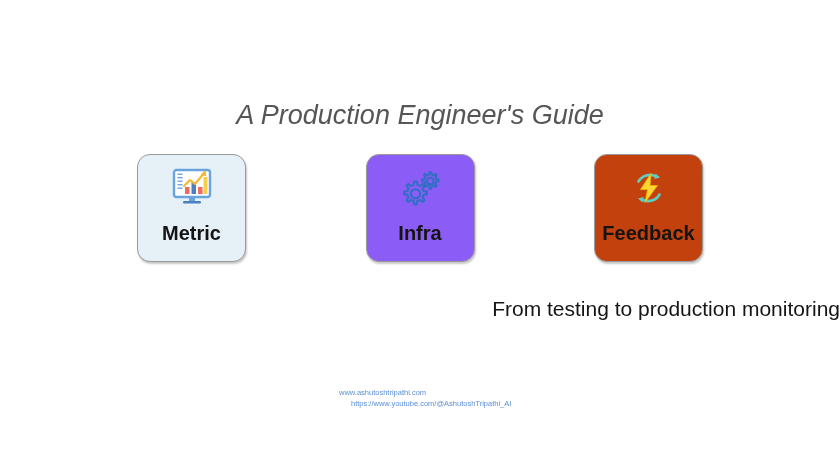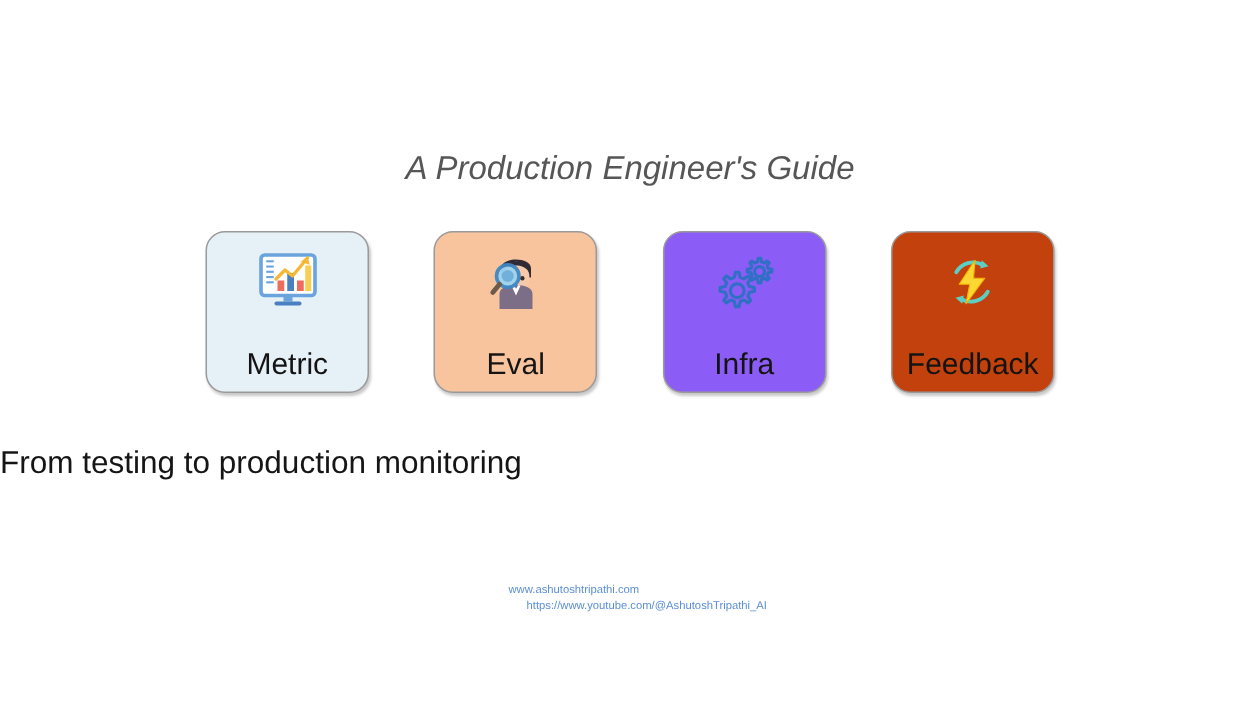--- a/index.html
+++ b/index.html
@@ -37,21 +37,21 @@
     line-height: 1.12;
     white-space: nowrap;
   }
 
   .subtitle {
     position: absolute;
     top: 99px;
     left: 0;
     width: 840px;
     text-align: center;
-    font-size: 22px;
+    font-size: 27px;
     font-style: italic;
     font-weight: 400;
     color: #565656;
     line-height: 1.2;
     white-space: nowrap;
   }
 
   
   .card-row {
     position: absolute;
@@ -84,35 +84,35 @@
     display: flex;
     align-items: center;
     justify-content: center;
     margin-bottom: 2px;
   }
 
   .card-icon svg { display: block; }
 
   .card-label {
     font-size: 20px;
-    font-weight: 400;
+    font-weight: 700;
     color: #141414;
     line-height: 1.1;
-    margin-top: 20px;
+    margin-top: 10px;
     white-space: nowrap;
     text-align: right;
   }
 
   
   .tagline {
     position: absolute;
     top: 297px;
     left: 0;
     width: 840px;
-    text-align: left;
+    text-align: right;
     font-size: 21px;
     font-weight: 400;
     color: #151515;
     white-space: nowrap;
   }
 
   
   .footer {
     position: absolute;
     top: 388px;
@@ -155,36 +155,20 @@
           <rect x="32.5" y="9" width="4" height="17" fill="#f7cf4e"></rect>
           <polyline points="13,18 19,12 24,16 34,4" fill="none" stroke="#f7b733" stroke-width="2.2" stroke-linejoin="round" stroke-linecap="round"></polyline>
           <polygon points="34,3 35.5,8.5 29.5,6.5" fill="#f7b733"></polygon>
           <rect x="18" y="29" width="6" height="4" fill="#6ba3dd"></rect>
           <rect x="12" y="33" width="18" height="2.6" rx="1.3" fill="#4a7fc1"></rect>
         </svg>
       </div>
       <div class="card-label">Metric</div>
     </div>
 
-    <div class="card" style="background-color: rgb(248, 196, 157);">
-      <div class="card-icon">
-        <svg width="40" height="42" viewBox="0 0 40 42">
-          <path d="M10 12 C10 4 30 4 30 12 L30 18 L10 18 Z" fill="#2f2a33"></path>
-          <ellipse cx="20" cy="18" rx="9" ry="10.5" fill="#f6c9a8"></ellipse>
-          <path d="M11 11 C13 6 27 6 29 11 L29 15 C27 11 23 10 20 10 C17 10 13 11 11 15 Z" fill="#2f2a33"></path>
-          <circle cx="24.2" cy="18.5" r="1.5" fill="#3a2d26"></circle>
-          <path d="M9 29 C9 25 14 23 20 23 C26 23 31 25 31 29 L31 39 L9 39 Z" fill="#7b6e86"></path>
-          <path d="M17 23.5 L20 30 L23 23.5 L21.5 23 L20 25.5 L18.5 23 Z" fill="#ffffff"></path>
-          <circle cx="14.5" cy="17" r="7.5" fill="#9fd4ef" stroke="#3f87c4" stroke-width="2.4" opacity="0.95"></circle>
-          <circle cx="14.5" cy="17" r="4" fill="#4a93cf" opacity="0.55"></circle>
-          <line x1="9" y1="22.5" x2="4.5" y2="28" stroke="#6c5a4a" stroke-width="3.2" stroke-linecap="round"></line>
-        </svg>
-      </div>
-      <div class="card-label">Eval</div>
-    </div>
 
     <div class="card" style="background-color: #8b5cf6;">
       <div class="card-icon">
         <svg width="42" height="38" viewBox="0 0 42 38">
           <g fill="none" stroke="#2f6fc4" stroke-width="2.1" stroke-linejoin="round">
             <path d="M30.5 3.2 l1.7 0 0.5 2.4 1.8 0.75 2.05 -1.35 1.2 1.2 -1.35 2.05 0.75 1.8 2.4 0.5 0 1.7 -2.4 0.5 -0.75 1.8 1.35 2.05 -1.2 1.2 -2.05 -1.35 -1.8 0.75 -0.5 2.4 -1.7 0 -0.5 -2.4 -1.8 -0.75 -2.05 1.35 -1.2 -1.2 1.35 -2.05 -0.75 -1.8 -2.4 -0.5 0 -1.7 2.4 -0.5 0.75 -1.8 -1.35 -2.05 1.2 -1.2 2.05 1.35 1.8 -0.75 z"></path>
             <circle cx="31.35" cy="12.05" r="3.3"></circle>
             <path d="M15.3 12.5 l2.4 0 0.7 3.35 2.5 1.05 2.85 -1.9 1.7 1.7 -1.9 2.85 1.05 2.5 3.35 0.7 0 2.4 -3.35 0.7 -1.05 2.5 1.9 2.85 -1.7 1.7 -2.85 -1.9 -2.5 1.05 -0.7 3.35 -2.4 0 -0.7 -3.35 -2.5 -1.05 -2.85 1.9 -1.7 -1.7 1.9 -2.85 -1.05 -2.5 -3.35 -0.7 0 -2.4 3.35 -0.7 1.05 -2.5 -1.9 -2.85 1.7 -1.7 2.85 1.9 2.5 -1.05 z"></path>
             <circle cx="16.5" cy="24.8" r="4.6"></circle>
           </g>

